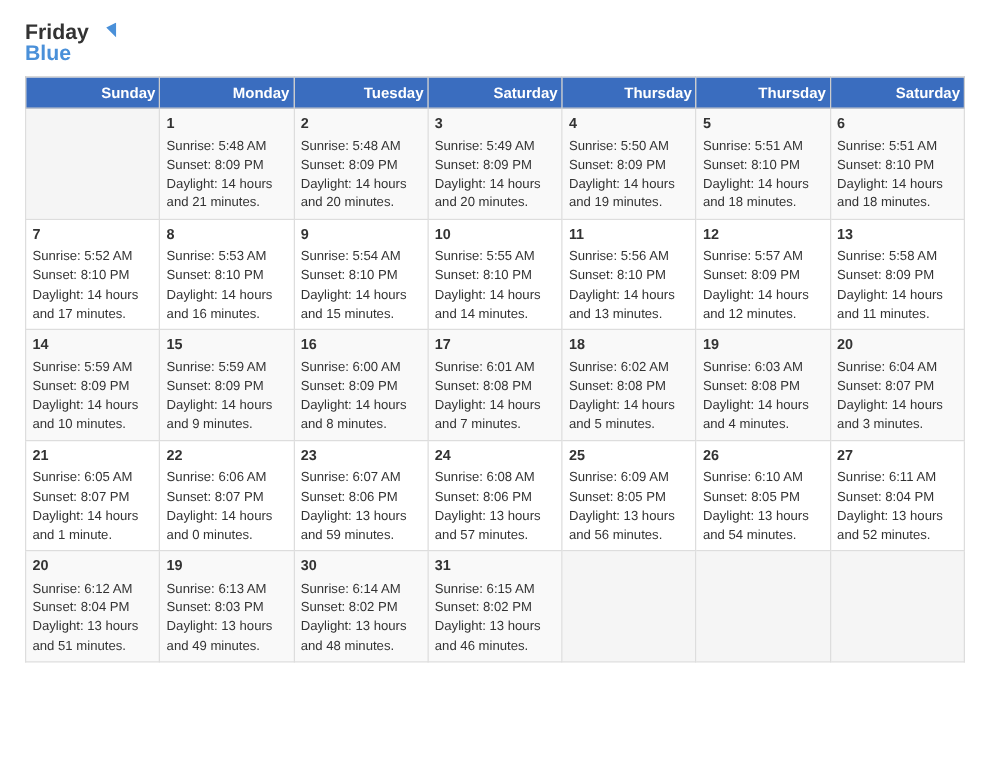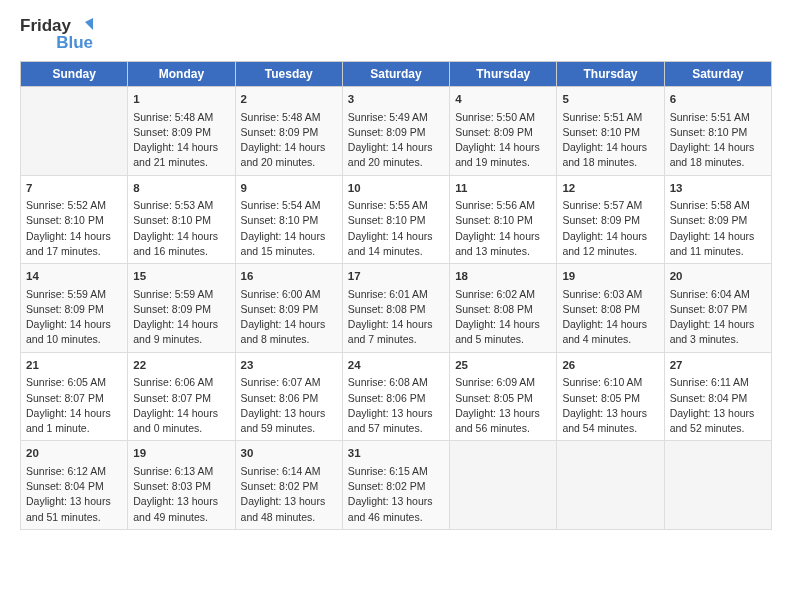--- a/index.html
+++ b/index.html
@@ -41,21 +41,21 @@
     }
     table {
       width: 100%;
       border-collapse: collapse;
       font-size: 11px;
     }
     thead tr th {
       background: #3a6dbf;
       color: #fff;
       padding: 5px 3px;
-      text-align: center;
+      text-align: right;
       font-size: 12px;
       font-weight: bold;
       border: 1px solid #ccc;
     }
     tbody tr td {
       vertical-align: top;
       padding: 4px 5px;
       border: 1px solid #ddd;
       min-height: 70px;
       height: 88px;
@@ -86,21 +86,21 @@
 <div class="page">
   <div class="header-row">
     <div class="logo">
   <div>
     <div style="display:flex; align-items:center;">
       <span style="font-size:17px; font-weight:bold; color:#333;">Friday</span>
       <svg width="20" height="16" viewBox="0 0 20 16" style="margin-left:2px;">
         <polygon points="12,4 20,0 20,12" fill="#4a90d9"></polygon>
       </svg>
     </div>
-    <div style="font-size:17px; font-weight:bold; color:#4a90d9; margin-top:-3px;text-align:right;">Blue</div>
+    <div style="font-size:17px; font-weight:bold; color:#4a90d9; margin-top:-3px;">Blue</div>
   </div>
 </div>
     <div class="title-block">
       <div class="calendar-title"></div>
       <div class="calendar-subtitle"></div>
     </div>
   </div>
 
   <table>
     <thead>

